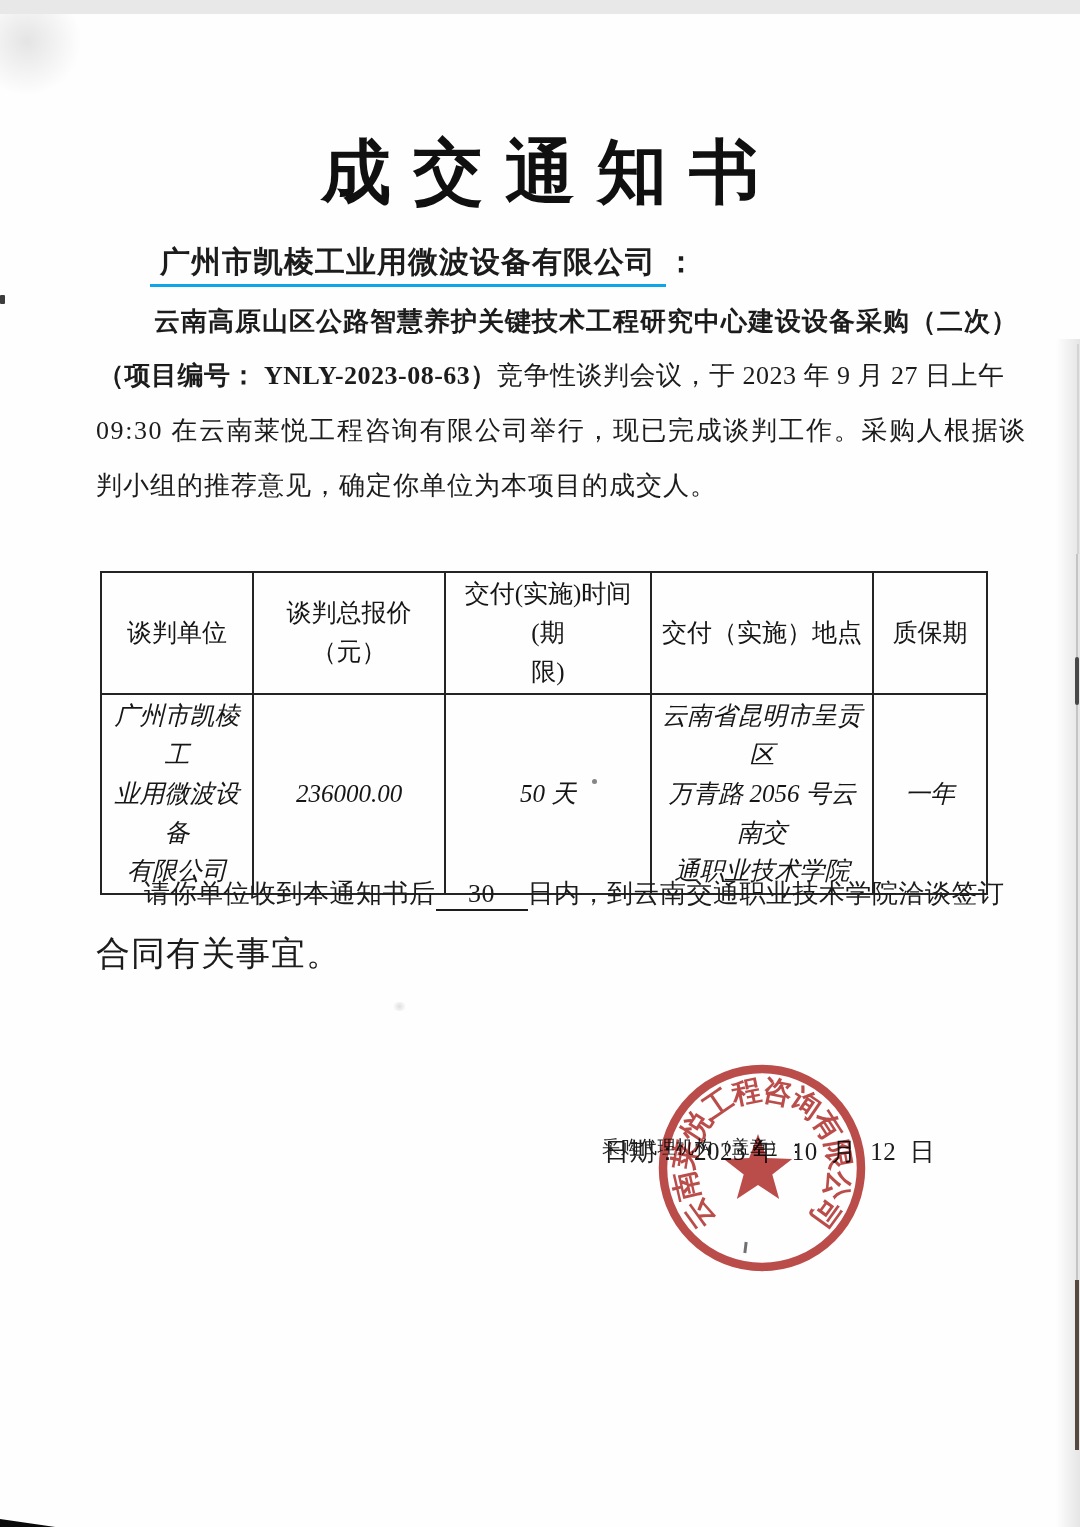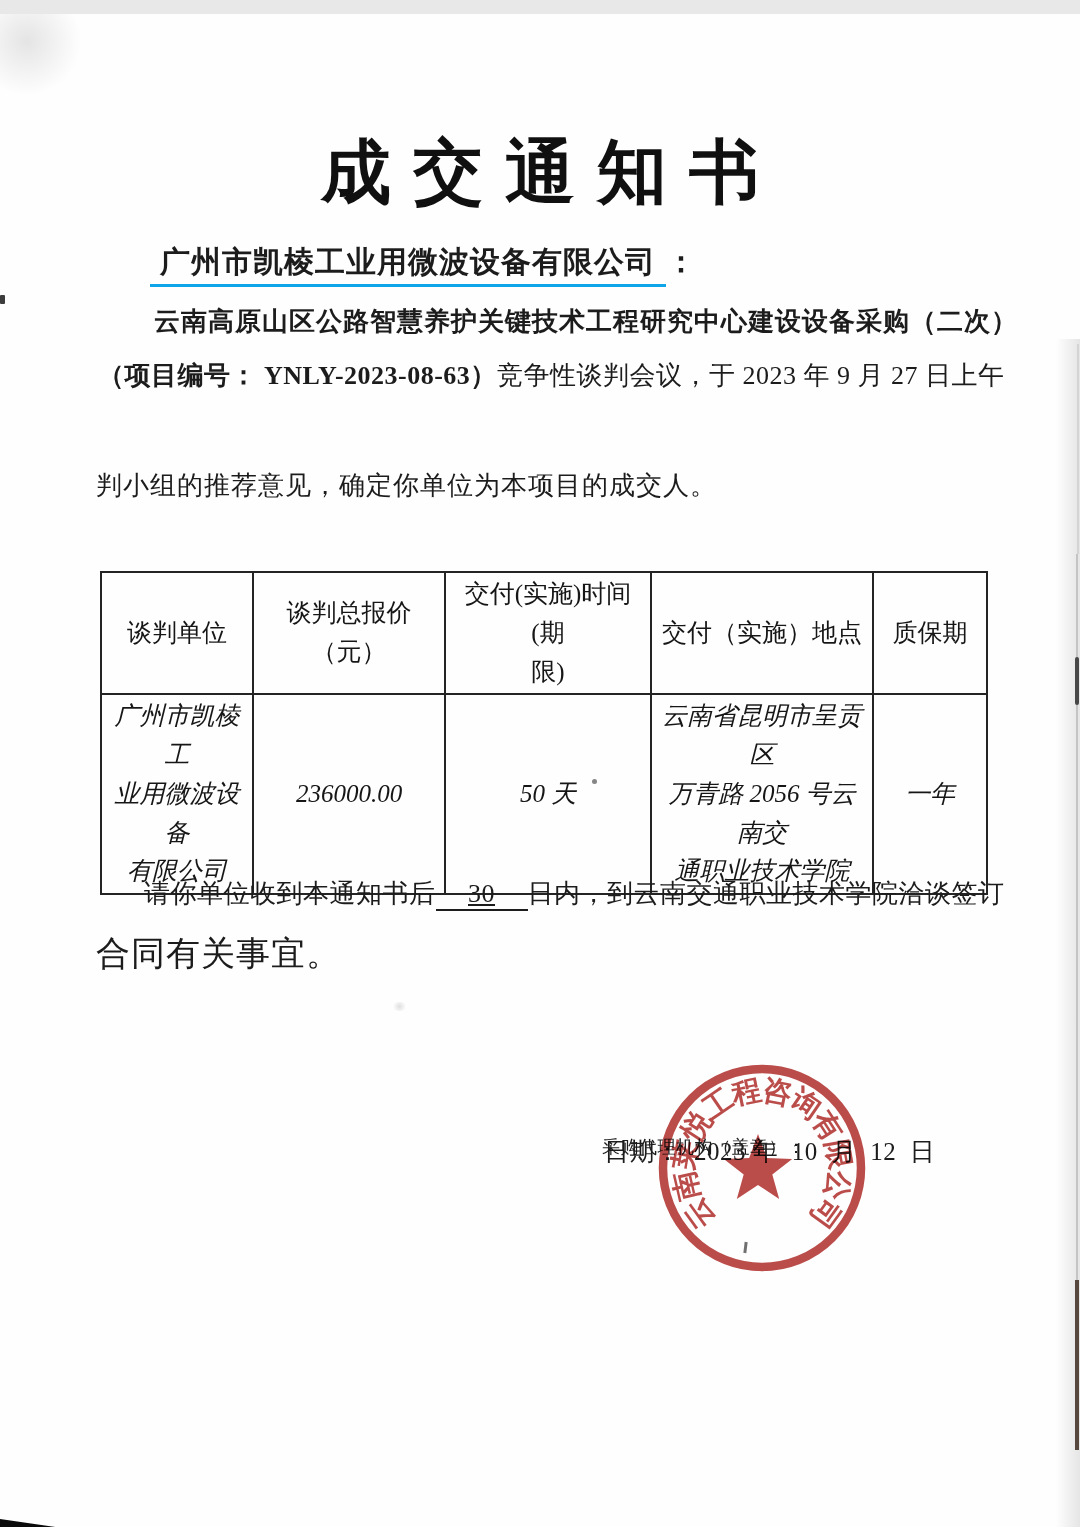--- a/index.html
+++ b/index.html
@@ -53,21 +53,21 @@
     line-height:1.55;
     padding:2px 4px;
   }
   table.award tr.hdr{height:82px;}
   table.award tr.bdy{height:154px;font-style:italic;}
   
   .notice1{position:absolute;top:862px;left:144px;font-size:26px;white-space:nowrap;letter-spacing:0.5px;}
   .notice1 .blank{
     display:inline-block;width:92px;text-align:center;
     border-bottom:2.5px solid #1d1d1d;
-    vertical-align:bottom;line-height:1.15;text-decoration:underline;
+    vertical-align:bottom;line-height:1.15;
   }
   .notice2{position:absolute;top:917px;left:96px;font-size:34px;white-space:nowrap;letter-spacing:1px;}
   
   .sig1{position:absolute;top:1121px;left:602px;font-size:18px;white-space:pre;letter-spacing:0.5px;}
   .sig2{position:absolute;top:1121px;left:604px;font-size:25px;white-space:pre;letter-spacing:0.5px;}
   
   .seal{
     position:absolute;left:648px;top:1040px;width:228px;height:228px;
     mix-blend-mode:multiply;opacity:0.88;
     filter:blur(0.4px);
@@ -106,20 +106,21 @@
 <div class="page">
 
   <div class="corner-smudge"></div>
 
   <div class="doc-title">成交通知书</div>
 
   <div class="addressee"><span class="name">广州市凯棱工业用微波设备有限公司</span><span>：</span></div>
 
   <div class="pline l1">云南高原山区公路智慧养护关键技术工程研究中心建设设备采购（二次）</div>
   <div class="pline l2"><span class="b">（项目编号： YNLY-2023-08-63）</span><span>竞争性谈判会议，于 2023 年 9 月 27 日上午</span></div>
+  <div class="pline l3">09:30 在云南莱悦工程咨询有限公司举行，现已完成谈判工作。采购人根据谈</div>
   <div class="pline l4">判小组的推荐意见，确定你单位为本项目的成交人。</div>
 
   <table class="award">
     <colgroup>
       <col style="width:152px">
         <col style="width:192px">
         <col style="width:206px">
         <col style="width:222px">
         <col style="width:114px">
     </colgroup>

